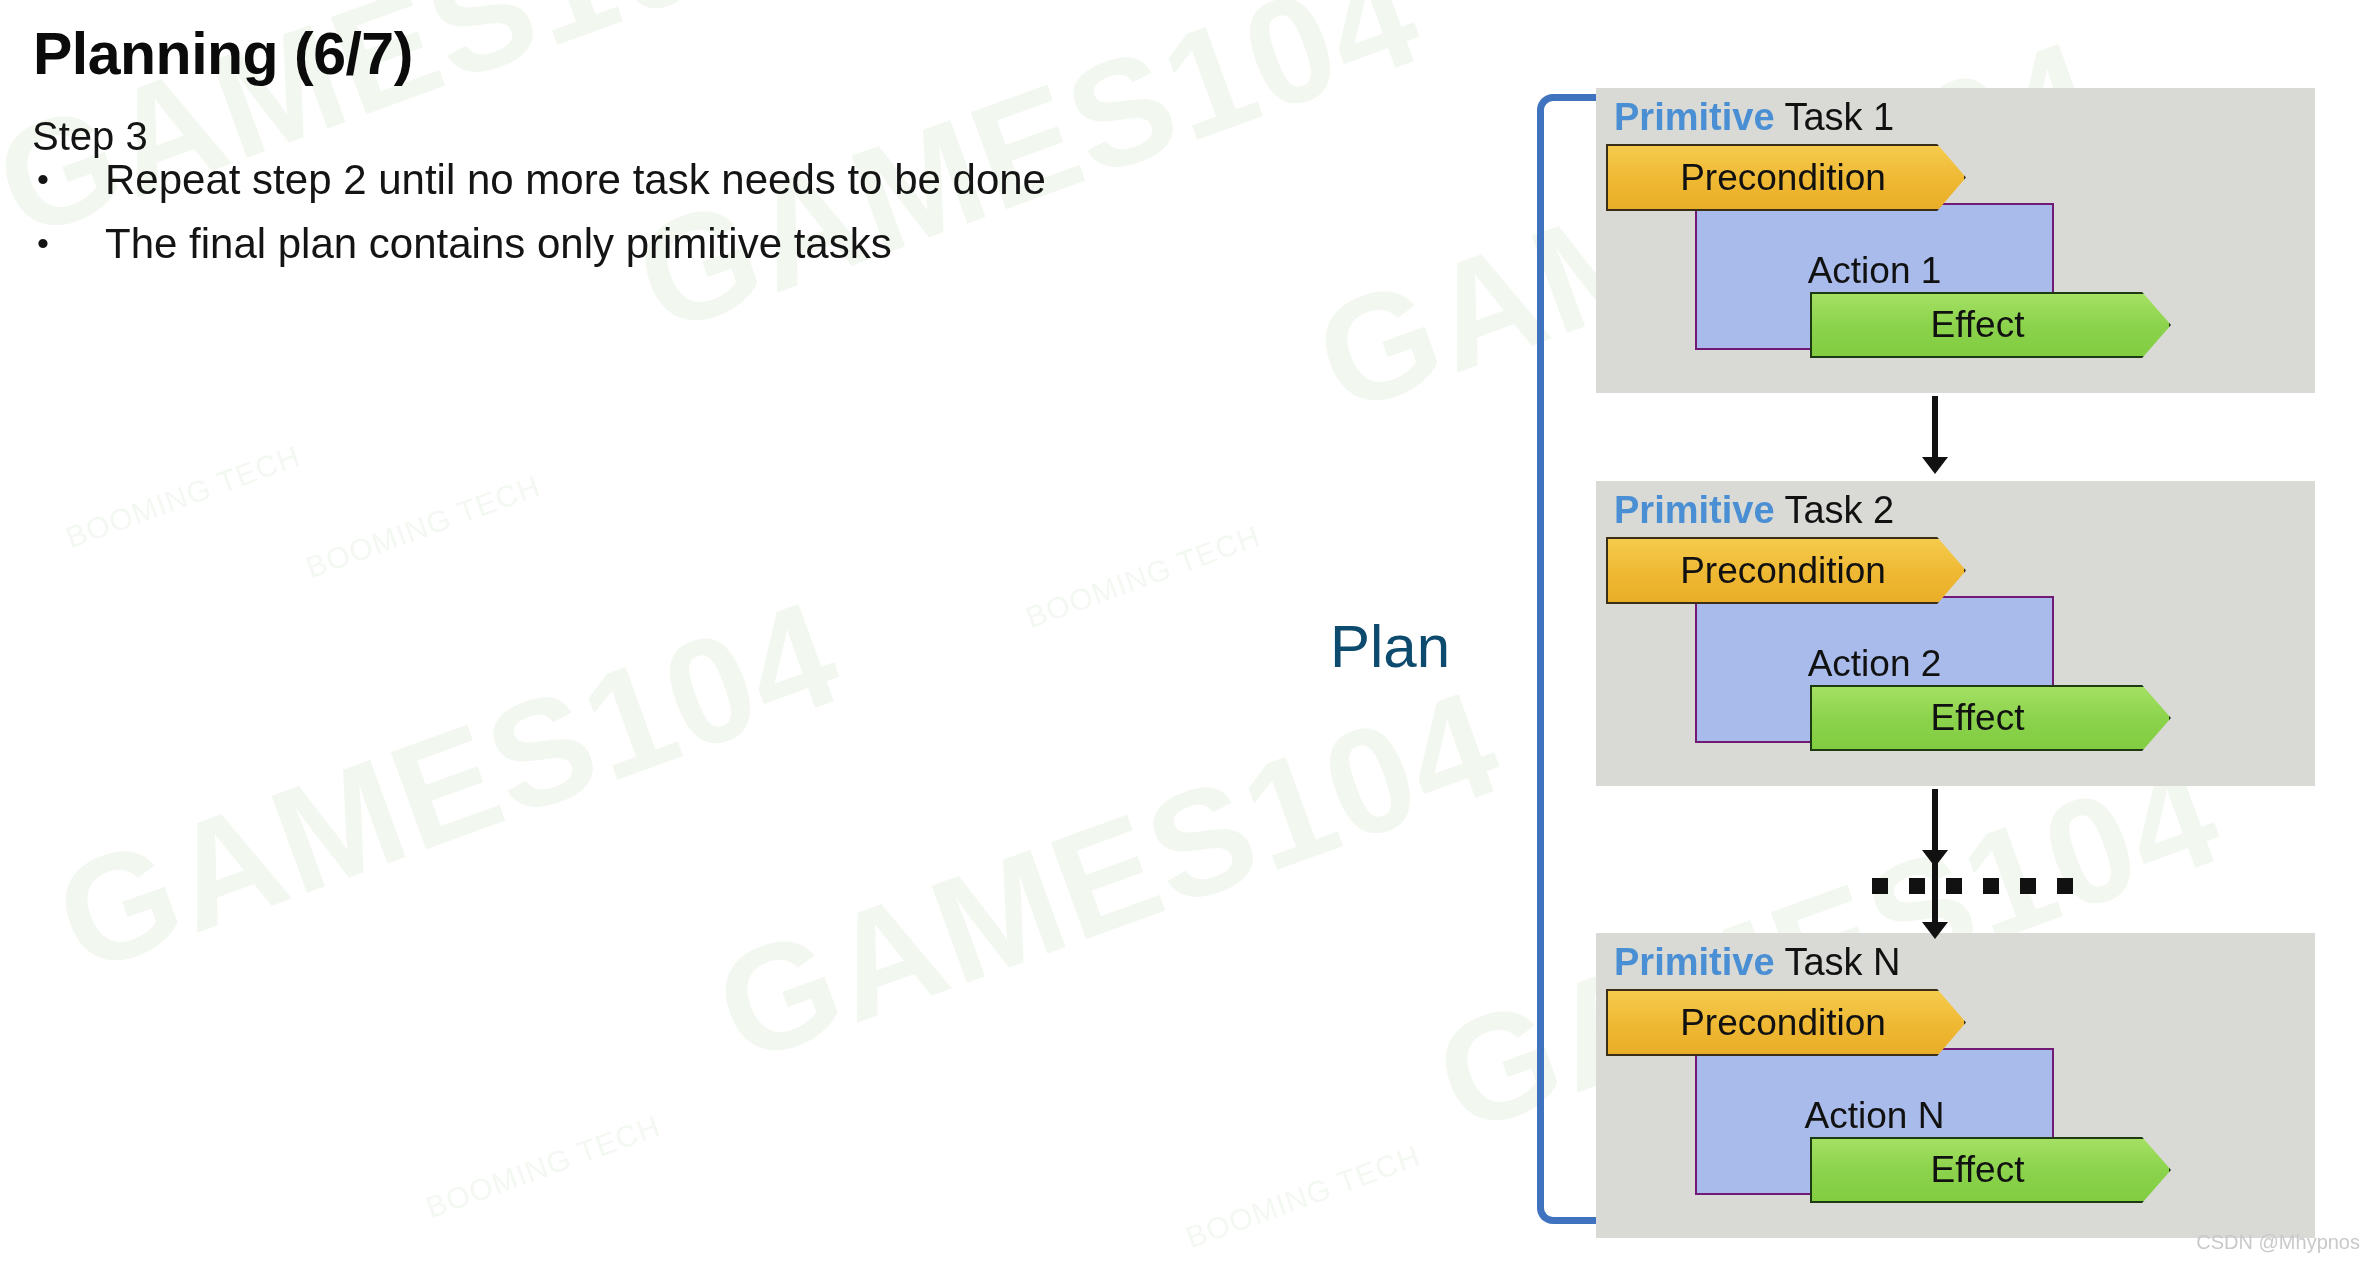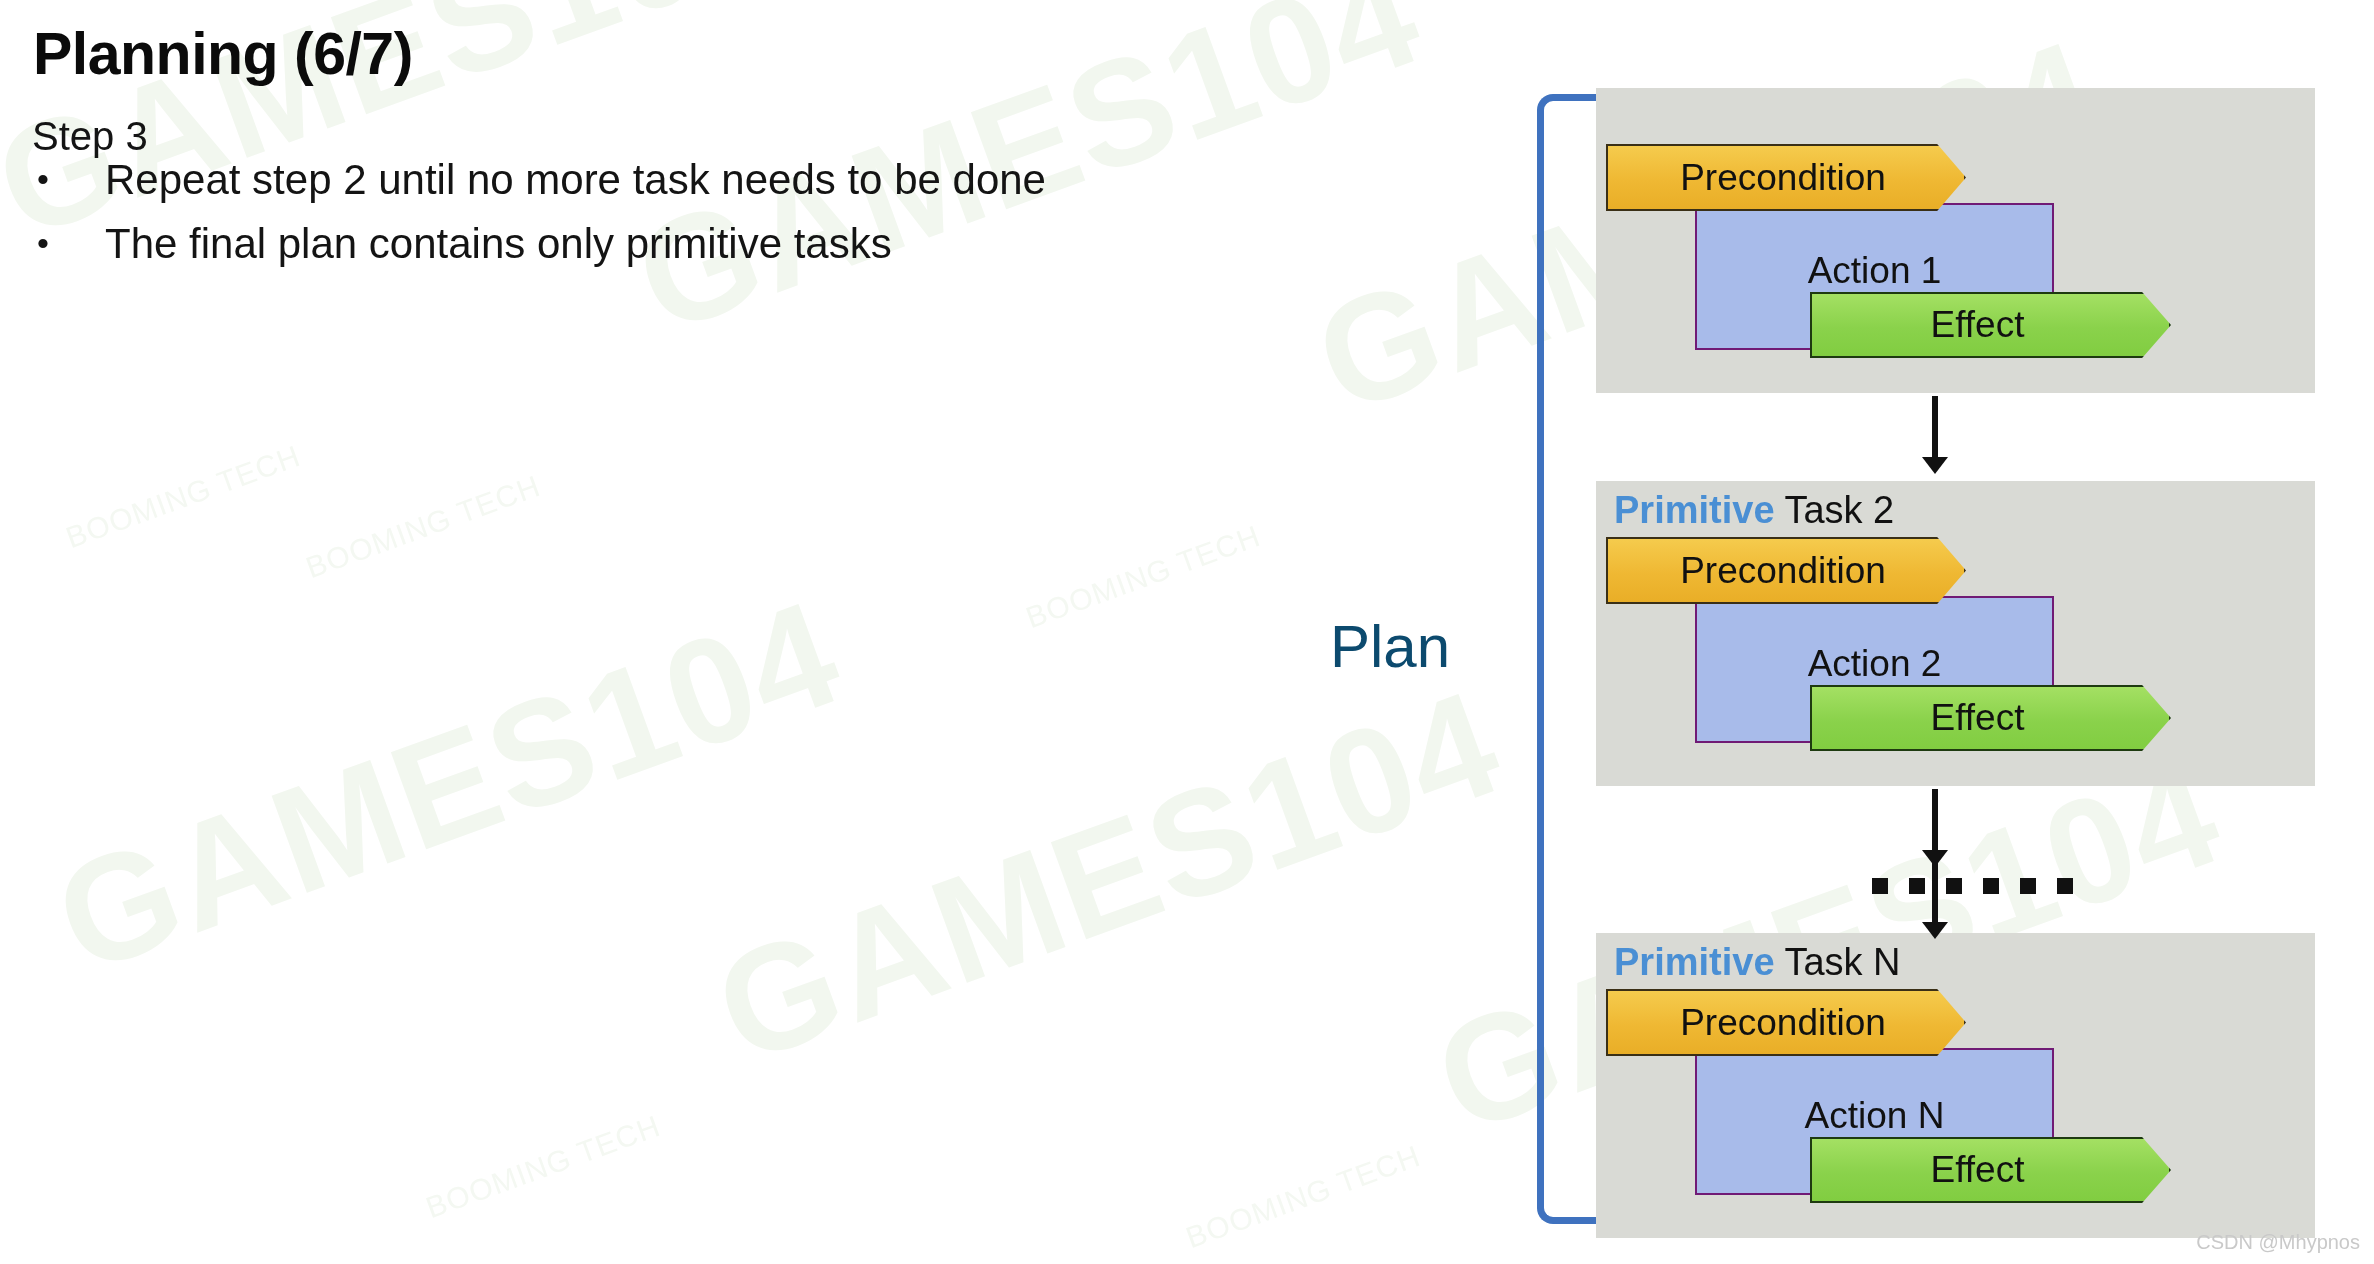--- a/index.html
+++ b/index.html
@@ -182,20 +182,23 @@
     <span class="btxt">The final plan contains only primitive tasks</span>
   </div>
 </div>
 
 <div class="plan-label">Plan</div>
 <div class="bracket"></div>
 
 <div class="diagram">
 
   <div class="panel p1">
+    <div class="panel-title">
+      <span class="prim">Primitive</span><span> Task 1</span>
+    </div>
     <div class="shape precond">
         <span>Precondition</span>
       </div>
     <div class="shape action">
         <span>Action 1</span>
       </div>
     <div class="shape effect">
         <span>Effect</span>
       </div>
   </div>

